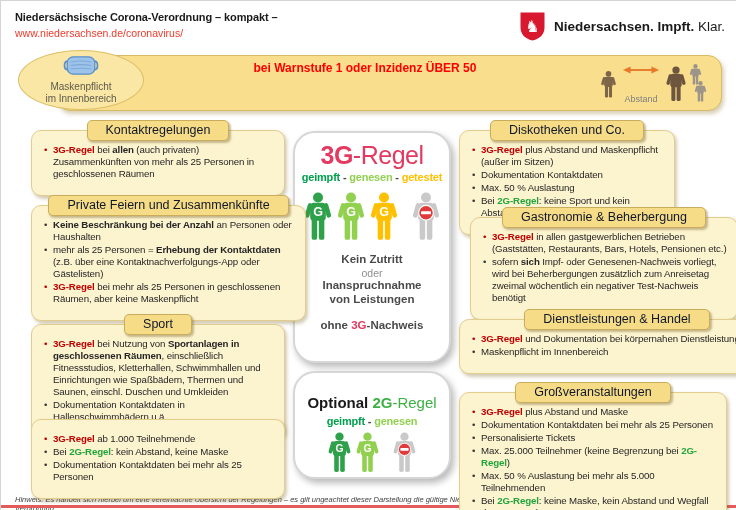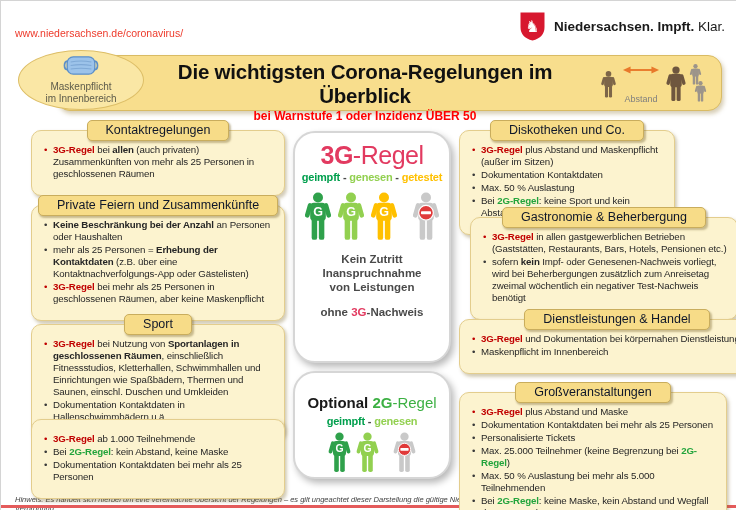--- a/index.html
+++ b/index.html
@@ -85,36 +85,36 @@
       <rect x="24.2" y="13" width="5.6" height="18" rx="2.8" transform="rotate(-16 27 14)"></rect>
       <rect x="8.6" y="12.4" width="18.8" height="21.8" rx="4.5"></rect>
       <rect x="10.4" y="31" width="6.6" height="26" rx="2.6"></rect>
       <rect x="19" y="31" width="6.6" height="26" rx="2.6"></rect>
     </g>
   </defs>
 </svg>
 
 <div class="page">
 
+  <div class="doc-title">Niedersächsische Corona-Verordnung – kompakt –</div>
   <a class="doc-url" href="#">www.niedersachsen.de/coronavirus/</a>
 
   <div class="brand">
     <svg width="27" height="31" viewBox="0 0 27 31">
       <path d="M1.5 1.5 H25.5 V16 Q25.5 26.5 13.5 29.5 Q1.5 26.5 1.5 16 Z" fill="#d7182f"></path>
       <text x="13.5" y="21" text-anchor="middle" font-size="16" fill="#ffffff" class="horse-glyph">♞</text>
     </svg>
     <div class="brand-text">
       <span class="bb">Niedersachsen. Impft.</span>
       <span>Klar.</span>
     </div>
   </div>
 
   <div class="banner">
     <div class="banner-text">
-      <div class="banner-title">Die wichtigsten Corona-Regelungen im Überblick</div>
       <div class="banner-subtitle">bei Warnstufe 1 oder Inzidenz ÜBER 50</div>
     </div>
     <div class="abstand">
       <svg viewBox="0 0 36 58" width="17" height="27" style="color:#7d6548">
           <use href="#person" xlink:href="#person"></use>
         </svg>
       <div class="arrow-col">
         <svg width="38" height="10" viewBox="0 0 40 10">
           <line x1="7" y1="5" x2="33" y2="5" stroke="#e8792b" stroke-width="2"></line>
           <path d="M1 5 L9 1.2 V8.8 Z" fill="#e8792b"></path>
@@ -151,21 +151,21 @@
 
   <div class="section" style="left:30px;top:119px;width:254px">
     <div class="sec-head">Kontaktregelungen</div>
     <div class="sec-box">
       <ul class="bullets">
           <li class="dot-red"><span class="b c-red">3G-Regel</span><span> bei </span><span class="b">allen</span><span> (auch privaten) Zusammenkünften von mehr als 25 Personen in geschlossenen Räumen</span></li>
         </ul>
     </div>
   </div>
 
-  <div class="section" style="left:30px;top:194px;width:254px">
+  <div class="section" style="left:30px;top:194px;width:275px">
     <div class="sec-head">Private Feiern und Zusammenkünfte</div>
     <div class="sec-box">
       <ul class="bullets">
           <li><span class="b">Keine Beschränkung bei der Anzahl</span><span> an Personen oder Haushalten</span></li>
           <li><span>mehr als 25 Personen = </span><span class="b">Erhebung der Kontaktdaten</span><span> (z.B. über eine Kontaktnachverfolgungs-App oder Gästelisten)</span></li>
           <li class="dot-red"><span class="b c-red">3G-Regel</span><span> bei mehr als 25 Personen in geschlossenen Räumen, aber keine Maskenpflicht</span></li>
         </ul>
     </div>
   </div>
 
@@ -199,21 +199,21 @@
           <li><span>Bei </span><span class="b c-green">2G-Regel</span><span>: keine Sport und kein Abstand</span></li>
         </ul>
     </div>
   </div>
 
   <div class="section" style="left:469px;top:206px;width:268px">
     <div class="sec-head">Gastronomie &amp; Beherbergung</div>
     <div class="sec-box">
       <ul class="bullets">
           <li class="dot-red"><span class="b c-red">3G-Regel</span><span> in allen gastgewerblichen Betrieben (Gaststätten, Restaurants, Bars, Hotels, Pensionen etc.)</span></li>
-          <li><span>sofern </span><span class="b">kein</span><span> Impf- oder Genesenen-Nachweis vorliegt, wird bei Beherbergungen zusätzlich zum Anreisetag zweimal wöchentlich ein negativer Test-Nachweis benötigt</span></li>
+          <li><span>sofern </span><span class="b">sich</span><span> Impf- oder Genesenen-Nachweis vorliegt, wird bei Beherbergungen zusätzlich zum Anreisetag zweimal wöchentlich ein negativer Test-Nachweis benötigt</span></li>
         </ul>
     </div>
   </div>
 
   <div class="section" style="left:458px;top:308px;width:316px">
     <div class="sec-head">Dienstleistungen &amp; Handel</div>
     <div class="sec-box">
       <ul class="bullets">
           <li class="dot-red"><span class="b c-red">3G-Regel</span><span> und Dokumentation bei körpernahen Dienstleistungen</span></li>
           <li><span>Maskenpflicht im Innenbereich</span></li>
@@ -252,20 +252,21 @@
         <text x="18" y="28.5" text-anchor="middle" font-size="15" font-weight="bold" fill="#fff">G</text>
       </svg>
       <svg class="apart" viewBox="0 0 36 58" width="30" height="49" style="color:#c9c9c9">
         <use href="#person" xlink:href="#person"></use>
         <circle cx="18" cy="24.5" r="8.8" fill="#e03a3a" stroke="#ffffff" stroke-width="1.4"></circle>
         <rect x="12" y="22.6" width="12" height="3.8" rx="1" fill="#ffffff"></rect>
       </svg>
     </div>
     <div class="gbody">
       <div class="kline">Kein Zutritt</div>
+      <div class="kline oder">oder</div>
       <div class="kline">Inanspruchnahme</div>
       <div class="kline">von Leistungen</div>
       <div class="klast"><span>ohne </span><span class="acc">3G</span><span>-Nachweis</span></div>
     </div>
   </div>
 
   <div class="gcard" style="left:292px;top:370px;width:158px;height:108px">
     <div class="g2-title"><span class="opt">Optional </span><span class="acc">2G</span><span class="rest">-Regel</span></div>
     <div class="tags" style="margin-top:4px"><span class="t-dgreen">geimpft</span><span class="t-plain"> - </span><span class="t-lgreen">genesen</span></div>
     <div class="persons" style="margin-top:5px">

